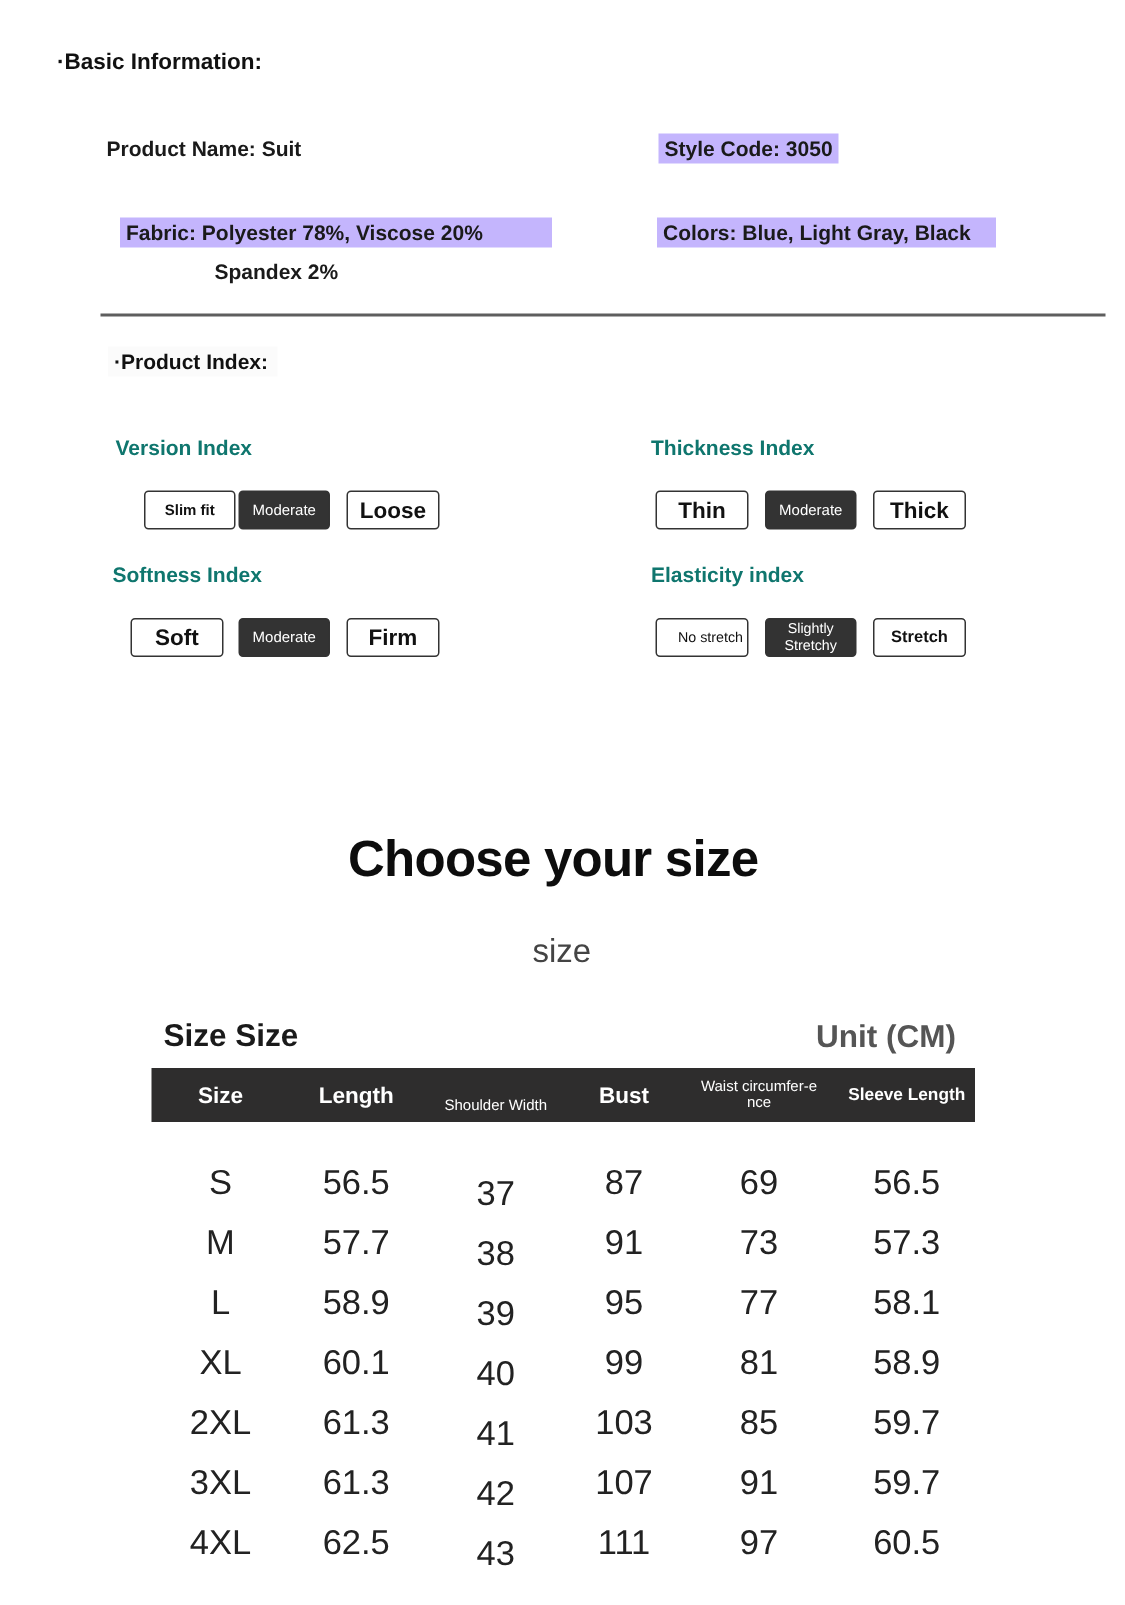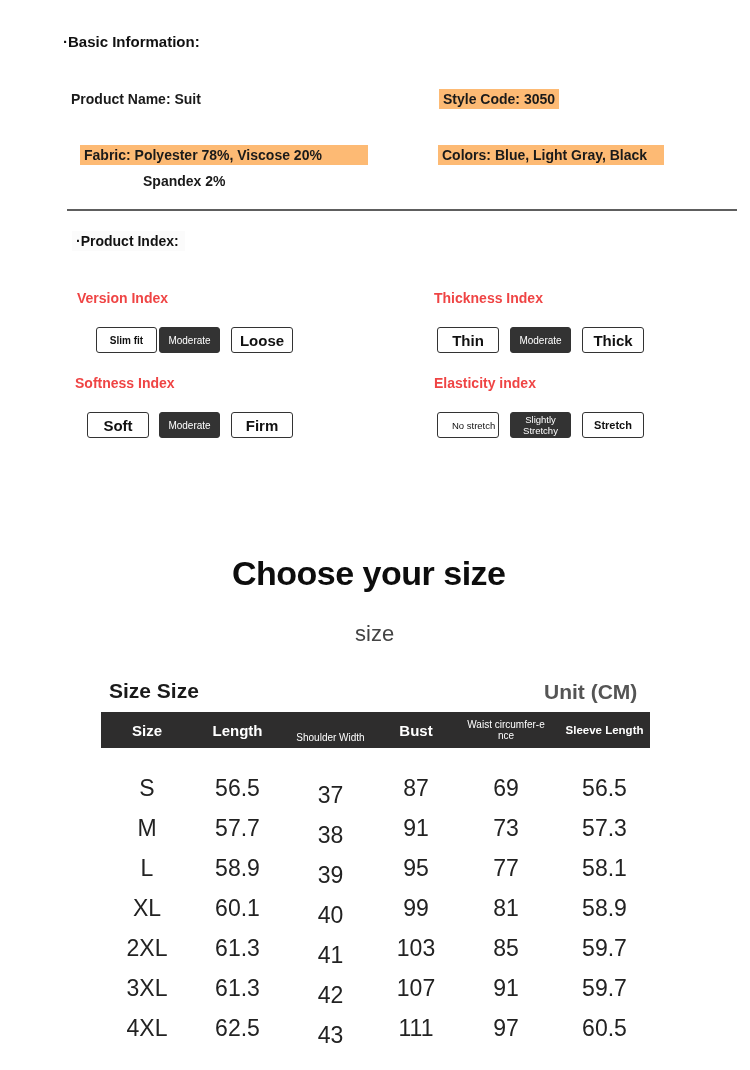--- a/index.html
+++ b/index.html
@@ -3,25 +3,25 @@
   <meta charset="utf-8">
   <style>
     html, body { margin: 0; padding: 0; background: #ffffff; }
     body {
       width: 750px; height: 1070px; position: relative; overflow: hidden;
       font-family: "Liberation Sans", sans-serif; color: #111;
     }
     .abs { position: absolute; white-space: nowrap; }
 
     .sec-title { font-size: 15px; font-weight: bold; color: #111; }
-    .info { font-size: 14px; font-weight: bold; color: #1a1a1a; background: #fdba74; padding: 2px 4px; }
+    .info { font-size: 14px; font-weight: bold; color: #1a1a1a; background: #c4b5fd; padding: 2px 4px; }
 
     .divider { position: absolute; left: 67px; top: 209px; width: 670px; height: 2px; background: #5e5e5e; }
 
-    .idx-label { font-size: 14px; font-weight: bold; color: #ef4444; }
+    .idx-label { font-size: 14px; font-weight: bold; color: #0f766e; }
 
     .chip {
       position: absolute; height: 26px; width: 61px; box-sizing: border-box;
       border: 1px solid #333; border-radius: 3px; background: #fff; color: #111;
       display: flex; align-items: center; justify-content: center; text-align: center;
       font-weight: bold; line-height: 11px;
     }
     .chip.active { background: #333333; border-color: #333333; color: #fff; }
     .chip.sm { font-size: 10px; }
     .chip.md { font-size: 11px; }
@@ -50,21 +50,21 @@
     .c0 { width: 92px; }
     .c1 { width: 82px; }
     .c2 { width: 104px; margin-top: 14px; }
     .c3 { width: 74px; }
     .c4 { width: 106px; }
     .c5 { width: 91px; }
   </style>
 </head>
 <body>
 
-<div class="abs sec-title" style="left:63px; top:33px;">·Basic Information:</div>
+<div class="abs sec-title" style="left:38px; top:33px;">·Basic Information:</div>
 <div class="abs info" style="left:67px; top:89px; background:transparent;">Product Name: Suit</div>
 <div class="abs info" style="left:439px; top:89px;">Style Code: 3050</div>
 <div class="abs info" style="left:80px; top:145px; width:280px;">Fabric: Polyester 78%, Viscose 20%</div>
 <div class="abs info" style="left:139px; top:171px; background:transparent;">Spandex 2%</div>
 <div class="abs info" style="left:438px; top:145px; width:218px;">Colors: Blue, Light Gray, Black</div>
 
 <div class="divider"></div>
 
 <div class="abs sec-title" style="left:72px; top:231px; font-size:14px; background:#fbfbfb; padding:2px 6px 2px 4px;">·Product Index:</div>
 

